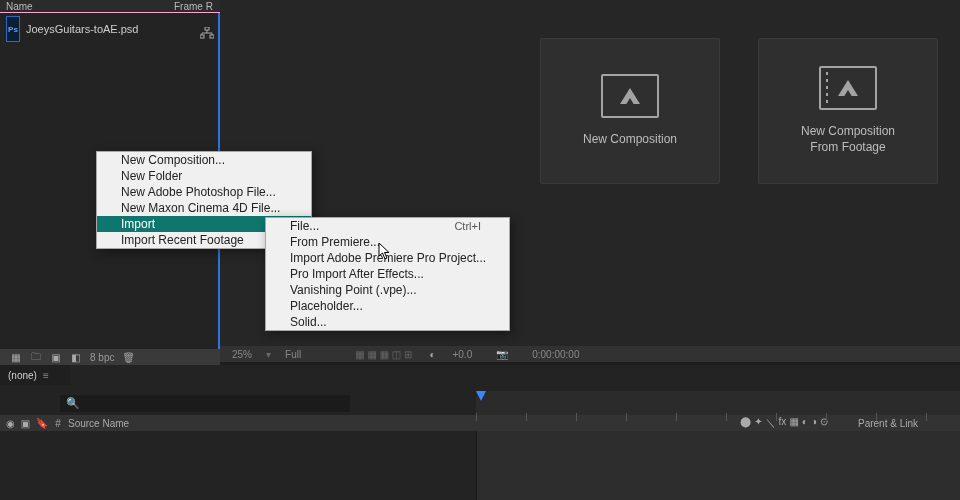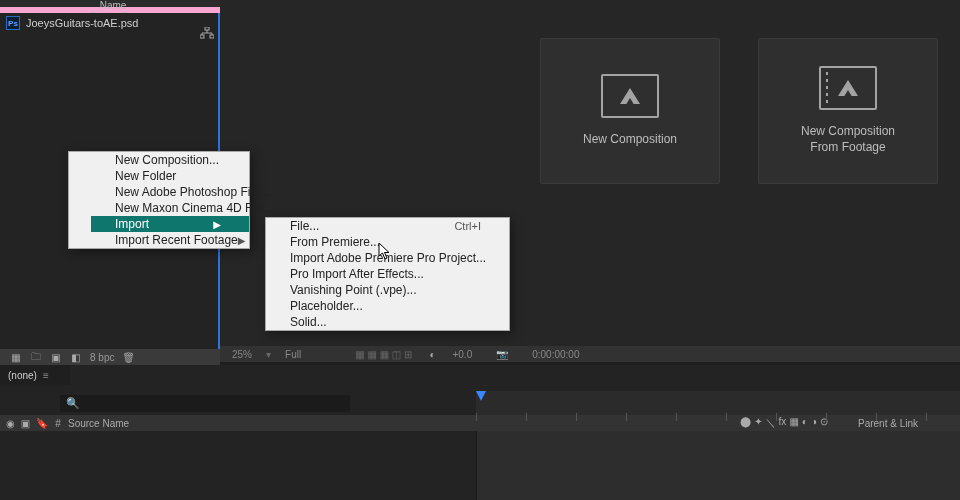--- a/index.html
+++ b/index.html
@@ -7,38 +7,38 @@
   body {
     font-family: "Segoe UI", Tahoma, sans-serif;
     font-size: 11px;
     background: #1e1e1e;
     color: #b8b8b8;
     position: relative;
   }
   
   .project-header {
     position: absolute; left: 0; top: 0; width: 220px; height: 13px;
-    background: #2b2b2b; border-bottom: 6px solid #f9a8d4;
+    background: #2b2b2b; border-bottom: 1px solid #f9a8d4;
     display: flex; align-items: center; padding-left: 6px;
-    font-size: 10px; color: #bababa; flex-direction: column;
+    font-size: 10px; color: #bababa;
   }
   .project-header .col-name { flex: 1; }
   .project-header .col-right { width: 46px; text-align: left; }
   .project-panel-top-icon {
     position: absolute; right: 4px; top: 14px;
   }
   .project-body {
     position: absolute; left: 0; top: 13px; width: 220px; height: 349px;
     background: #232323; border-right: 2px solid #2f73e0;
   }
   .project-row {
     display: flex; align-items: center; gap: 6px;
     padding: 3px 6px; color: #cfcfcf; font-size: 11px;
   }
-  .ps-icon { width: 14px; height: 14px; background: #0a1e36;
+  .ps-icon { width: 14px; height: 26px; background: #0a1e36;
     border: 1px solid #2b6bbf; display: flex; align-items: center;
     justify-content: center; font-size: 8px; color: #5aa0ff; font-weight: bold;}
   .project-toolbar {
     position: absolute; left: 0; top: 349px; width: 220px; height: 16px;
     background: #3a3a3a; display: flex; align-items: center; gap: 8px;
     padding-left: 10px; color: #999; font-size: 10px; z-index: 2;
   }
   .mini-icon { width:12px; height:12px; display:flex; align-items:center;
     justify-content:center; color:#aaa; }
   
@@ -129,21 +129,21 @@
   }
   .ctx .item {
     display:flex; align-items:center; justify-content:space-between;
     height:16px; padding:0 28px 0 24px; white-space:nowrap;
     cursor: default;
   }
   .ctx .item .shortcut { color:#555; font-size:11px; }
   .ctx .item .arrow { font-size:10px; color:#555; }
   .ctx .item.hl { background:#0f766e; color:#fff; }
   .ctx .item.hl .shortcut, .ctx .item.hl .arrow { color:#fff; }
-  .ctx.main { left:68px; top:151px; width:182px;padding-left:22px; }
+  .ctx.main { left:96px; top:151px; width:216px; }
   .ctx.sub  { left:265px; top:217px; width:245px; }
   
   .cursor {
     position:absolute; left:378px; top:242px; width:14px; height:18px;
     z-index:100; pointer-events:none;
   }
   .cursor svg{width:100%;height:100%;}
 </style>
 </head>
 <body>

